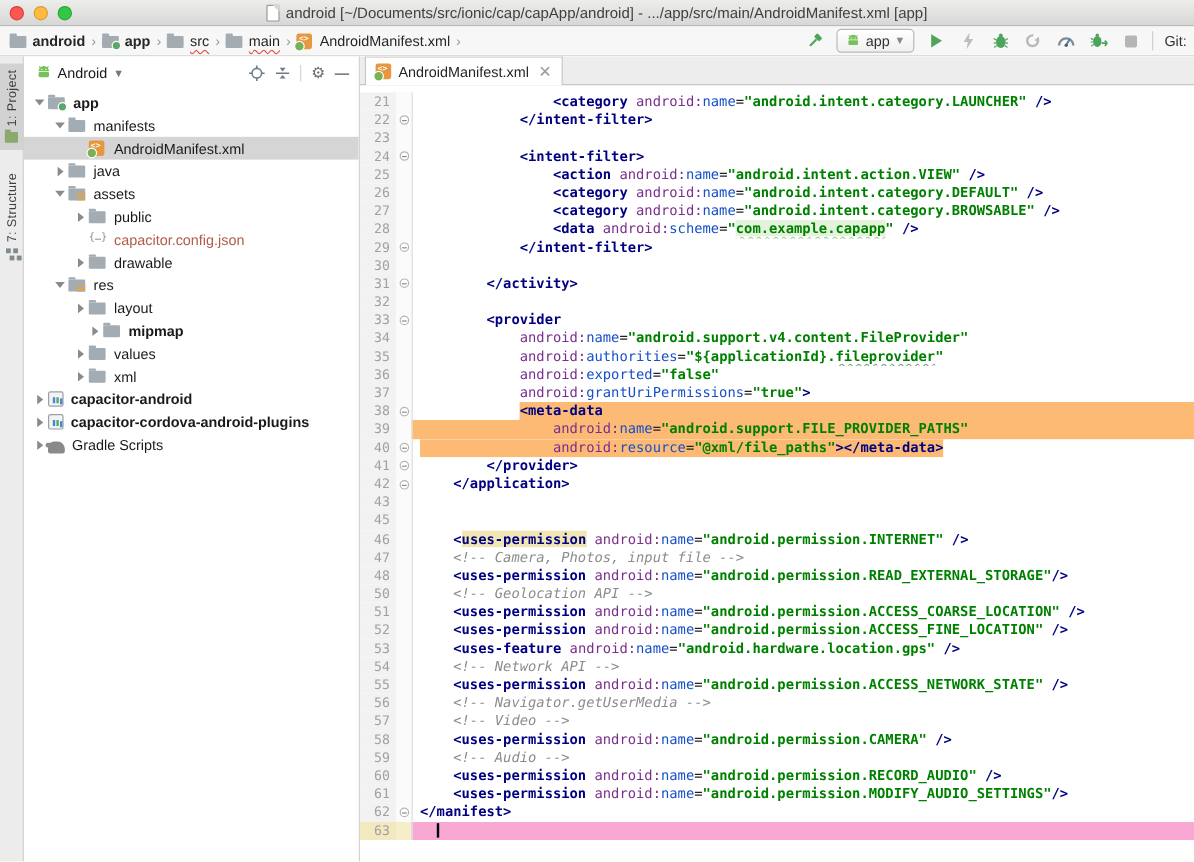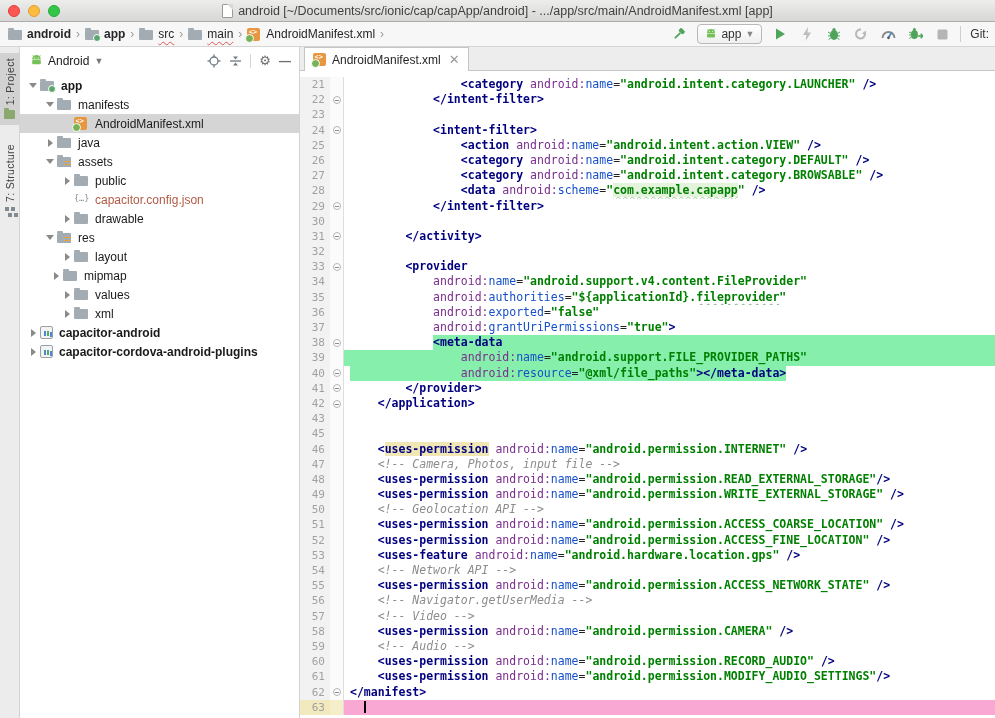--- a/index.html
+++ b/index.html
@@ -104,21 +104,21 @@
 
   .codearea { flex:1; overflow:hidden; font-family:"DejaVu Sans Mono", monospace; font-size:11.5px; padding-top:14px; }
   .cl { display:flex; height:15.2px; line-height:15.2px; }
   .ln { width:30px; text-align:right; padding-right:5px; color:#A1A1A1; font-size:11px; background:#F2F2F2; flex-shrink:0; }
   .fold { width:13px; display:flex; align-items:center; justify-content:center; flex-shrink:0; background:#FBFBFB; }
   .fmark { width:8px; height:8px; border:1px solid #B5B5B5; border-radius:50%; background:#fff; position:relative; }
   .fmark::after { content:''; position:absolute; left:1.5px; top:3px; width:4px; height:1px; background:#8E8E8E; }
   .code { white-space:pre; flex:1; border-left:1px solid #DEDEDE; padding-left:6px; overflow:hidden; }
   .code.flex { display:flex; }
   .fill { flex:1; }
-  .hlt { background:#86efac; }
+  .hlt { background:#fdba74; }
   .cl.cur { background:#f9a8d4; }
   .cl.cur .ln { background:#F3E9BE; }
   .cl.cur .fold { background:#F6EEC8; }
   .caret { display:inline-block; width:2px; height:12px; background:#000; vertical-align:middle; margin-left:14px; }
 
   .tok-tag { color:#000080; font-weight:bold; }
   .tok-ns { color:#7A2E8E; }
   .tok-attr { color:#1750C8; }
   .tok-str { color:#008000; font-weight:bold; }
   .tok-cmt { color:#8C8C8C; font-style:italic; }
@@ -366,21 +366,21 @@
             </span>
             <span class="tlabel">res</span>
           </div>
           <div class="trow" style="padding-left: 40px;">
             <span class="arr right"></span>
             <span class="ic ic-folder">
               <span class="folder-base"></span>
             </span>
             <span class="tlabel">layout</span>
           </div>
-          <div class="trow" style="padding-left: 29px;">
+          <div class="trow" style="padding-left: 52px; font-weight: bold;">
             <span class="arr right"></span>
             <span class="ic ic-folder">
               <span class="folder-base"></span>
             </span>
             <span class="tlabel">mipmap</span>
           </div>
           <div class="trow" style="padding-left: 40px;">
             <span class="arr right"></span>
             <span class="ic ic-folder">
               <span class="folder-base"></span>
@@ -396,20 +396,25 @@
           </div>
           <div class="trow" style="padding-left: 6px;">
             <span class="arr right"></span>
             <span class="ic ic-module"></span>
             <span class="tlabel bold">capacitor-android</span>
           </div>
           <div class="trow" style="padding-left: 6px;">
             <span class="arr right"></span>
             <span class="ic ic-module"></span>
             <span class="tlabel bold">capacitor-cordova-android-plugins</span>
+          </div>
+          <div class="trow" style="padding-left: 6px;">
+            <span class="arr right"></span>
+            <span class="ic ic-gradle"></span>
+            <span class="tlabel">Gradle Scripts</span>
           </div>
         </div>
     </div>
 
     <div class="editor">
       <div class="tabbar">
         <div class="etab">
           <span class="mficon"></span>
           <span class="etab-label">AndroidManifest.xml</span>
           <span class="etab-close">✕</span>
@@ -563,25 +568,20 @@
             <span class="ln">47</span>
             <span class="fold"></span>
             <div class="code"><span class="tok-cmt">    &lt;!-- Camera, Photos, input file --&gt;</span></div>
           </div>
           <div class="cl">
             <span class="ln">48</span>
             <span class="fold"></span>
             <div class="code">    <span class="tok-tag">&lt;uses-permission</span> <span class="tok-ns">android:</span><span class="tok-attr">name</span>=<span class="tok-str">"android.permission.READ_EXTERNAL_STORAGE"</span><span class="tok-tag">/&gt;</span></div>
           </div>
           <div class="cl">
-            <span class="ln">49</span>
-            <span class="fold"></span>
-            <div class="code">    <span class="tok-tag">&lt;uses-permission</span> <span class="tok-ns">android:</span><span class="tok-attr">name</span>=<span class="tok-str">"android.permission.WRITE_EXTERNAL_STORAGE"</span> <span class="tok-tag">/&gt;</span></div>
-          </div>
-          <div class="cl">
             <span class="ln">50</span>
             <span class="fold"></span>
             <div class="code"><span class="tok-cmt">    &lt;!-- Geolocation API --&gt;</span></div>
           </div>
           <div class="cl">
             <span class="ln">51</span>
             <span class="fold"></span>
             <div class="code">    <span class="tok-tag">&lt;uses-permission</span> <span class="tok-ns">android:</span><span class="tok-attr">name</span>=<span class="tok-str">"android.permission.ACCESS_COARSE_LOCATION"</span> <span class="tok-tag">/&gt;</span></div>
           </div>
           <div class="cl">

